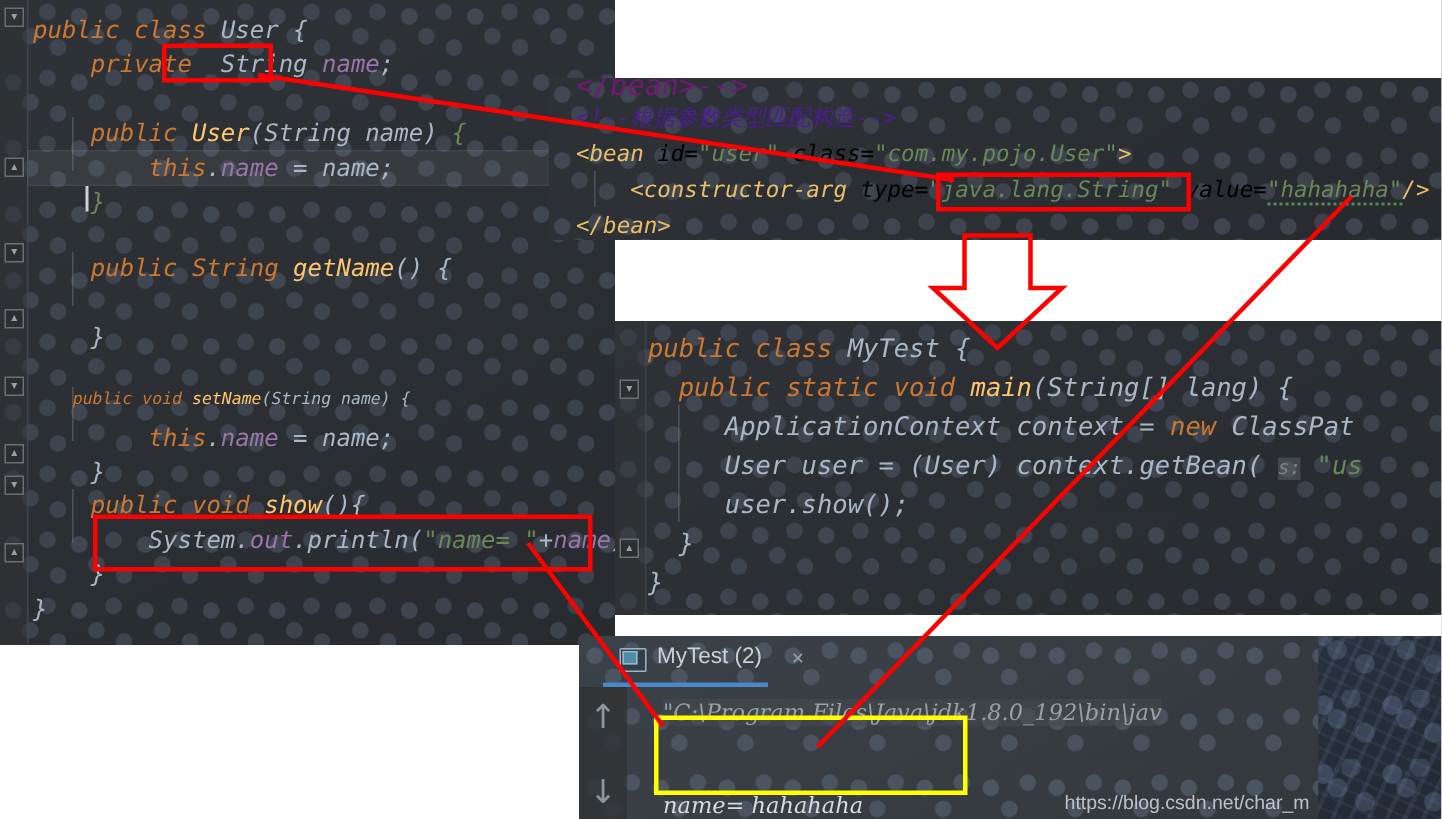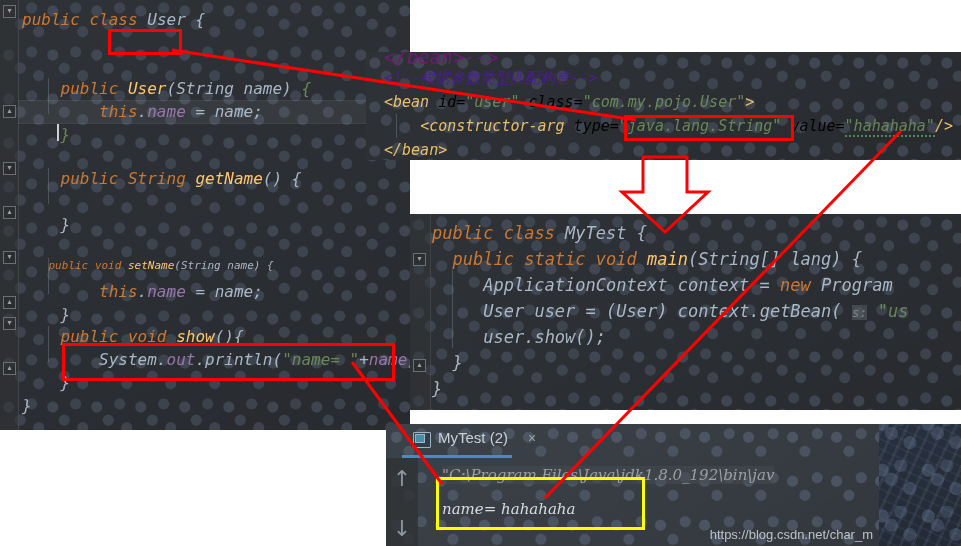--- a/index.html
+++ b/index.html
@@ -123,21 +123,21 @@
   }
   .tabUnderline{position:absolute;left:16px;top:31px;width:110px;height:3px;background:#4a88c7;}
   .consoleSideBtns{position:absolute;left:0;top:34px;width:32px;height:88px;background:rgba(49,52,54,.85);}
   .arrowBtn{
     position:absolute;left:6px;width:20px;height:26px;color:#8d969c;
     font-family:"DejaVu Sans",sans-serif;font-size:22px;line-height:26px;text-align:center;font-style:normal;
   }
   .consoleOut{position:absolute;left:34px;top:34px;right:0;bottom:0;}
   .cline{position:absolute;white-space:pre;font-style:italic;font-family:"DejaVu Serif",serif;font-size:15px;}
   .cpath{color:#9aa0a6;background:rgba(70,74,78,.55);}
-  .cout{color:#d6dde2;}
+  .cout{color:#d6dde2;margin-top:28px;}
   .watermark{
     position:absolute;right:6px;bottom:4px;color:#c2cad0;opacity:.95;
     font-family:"Liberation Sans",sans-serif;font-size:13px;font-style:normal;white-space:nowrap;
   }
 
   
   .annoBox{position:absolute;box-sizing:border-box;background:transparent;}
   .redBox{border:3px solid #ff0000;}
   .yellowBox{border:3px solid #ffff00;}
   svg.anno{position:absolute;left:0;top:0;width:961px;height:546px;overflow:visible;pointer-events:none;}
@@ -171,20 +171,21 @@
 
     <div class="caretline" style="top:100px;width:392px;"></div>
 
     <div class="guideline" style="left:48px;top:78px;height:36px;"></div>
     <div class="guideline" style="left:48px;top:168px;height:36px;"></div>
     <div class="guideline" style="left:48px;top:258px;height:36px;"></div>
     <div class="guideline" style="left:48px;top:326px;height:36px;"></div>
 
     <div class="code">
       <div class="ln" style="left:22px;top:10px;font-size:16px;"><span class="kw">public</span> <span class="kw">class</span> <span class="pln">User</span> <span class="br">{</span></div>
+      <div class="ln" style="left:22px;top:33px;font-size:16px;">    <span class="kw">private</span>  <span class="pln">String</span> <span class="fld">name</span><span class="br">;</span></div>
       <div class="ln" style="left:22px;top:79px;font-size:16px;">    <span class="kw">public</span> <span class="fn">User</span><span class="br">(</span><span class="pln">String</span> <span class="pln">name</span><span class="br">) </span><span class="str">{</span></div>
       <div class="ln" style="left:22px;top:102px;font-size:16px;">        <span class="kw">this</span><span class="br">.</span><span class="fld">name</span> <span class="br">= </span><span class="pln">name</span><span class="br">;</span></div>
       <div class="ln" style="left:22px;top:125px;font-size:16px;">    <span class="str">}</span></div>
       <div class="caret" style="left:57px;top:124px;"></div>
       <div class="ln" style="left:22px;top:169px;font-size:16px;">    <span class="kw">public</span> <span class="kw">String</span> <span class="fn">getName</span><span class="br">() {</span></div>
       <div class="ln" style="left:22px;top:215px;font-size:16px;">    <span class="br">}</span></div>
       <div class="ln" style="left:22px;top:259px;font-size:11px;">    <span class="kw">public</span> <span class="kw">void</span> <span class="fn">setName</span><span class="br">(</span><span class="pln">String</span> <span class="pln">name</span><span class="br">) {</span></div>
       <div class="ln" style="left:22px;top:282px;font-size:16px;">        <span class="kw">this</span><span class="br">.</span><span class="fld">name</span> <span class="br">= </span><span class="pln">name</span><span class="br">;</span></div>
       <div class="ln" style="left:22px;top:305px;font-size:16px;">    <span class="br">}</span></div>
       <div class="ln" style="left:22px;top:327px;font-size:16px;">    <span class="kw">public</span> <span class="kw">void</span> <span class="fn">show</span><span class="br">(){</span></div>
@@ -210,21 +211,21 @@
   <div class="pane" id="testPane">
     <div class="paneBg"></div>
     <div class="paneTex"></div>
     <div class="gutter">
       <div class="foldmark" style="top:39px;">▾</div>
       <div class="foldmark" style="top:145px;">▴</div>
     </div>
     <div class="code">
       <div class="ln" style="left:22px;top:9px;font-size:17px;"><span class="kw">public</span> <span class="kw">class</span> <span class="pln">MyTest</span> <span class="br">{</span></div>
       <div class="ln" style="left:22px;top:35px;font-size:17px;">  <span class="kw">public</span> <span class="kw">static</span> <span class="kw">void</span> <span class="fn">main</span><span class="br">(</span><span class="pln">String</span><span class="br">[] </span><span class="pln">lang</span><span class="br">) {</span></div>
-      <div class="ln" style="left:22px;top:61px;font-size:17px;">     <span class="pln">ApplicationContext</span> <span class="pln">context</span> <span class="br">= </span><span class="kw">new</span> <span class="pln">Program</span></div>
+      <div class="ln" style="left:22px;top:61px;font-size:17px;">     <span class="pln">ApplicationContext</span> <span class="pln">context</span> <span class="br">= </span><span class="kw">new</span> <span class="pln">ClassPat</span></div>
       <div class="ln" style="left:22px;top:87px;font-size:17px;">     <span class="pln">User</span> <span class="pln">user</span> <span class="br">= (</span><span class="pln">User</span><span class="br">) </span><span class="pln">context</span><span class="br">.</span><span class="pln">getBean</span><span class="br">( </span><span class="grey" style="background:rgba(90,95,100,.55);font-size:13px;">s:</span> <span class="str">"us</span></div>
       <div class="ln" style="left:22px;top:113px;font-size:17px;">     <span class="pln">user</span><span class="br">.</span><span class="pln">show</span><span class="br">();</span></div>
       <div class="ln" style="left:22px;top:139px;font-size:17px;">  <span class="br">}</span></div>
       <div class="ln" style="left:22px;top:165px;font-size:17px;"><span class="br">}</span></div>
       <div class="guideline" style="left:42px;top:56px;height:78px;"></div>
     </div>
   </div>
 
   <div id="console">
     <div class="cbg"></div>

